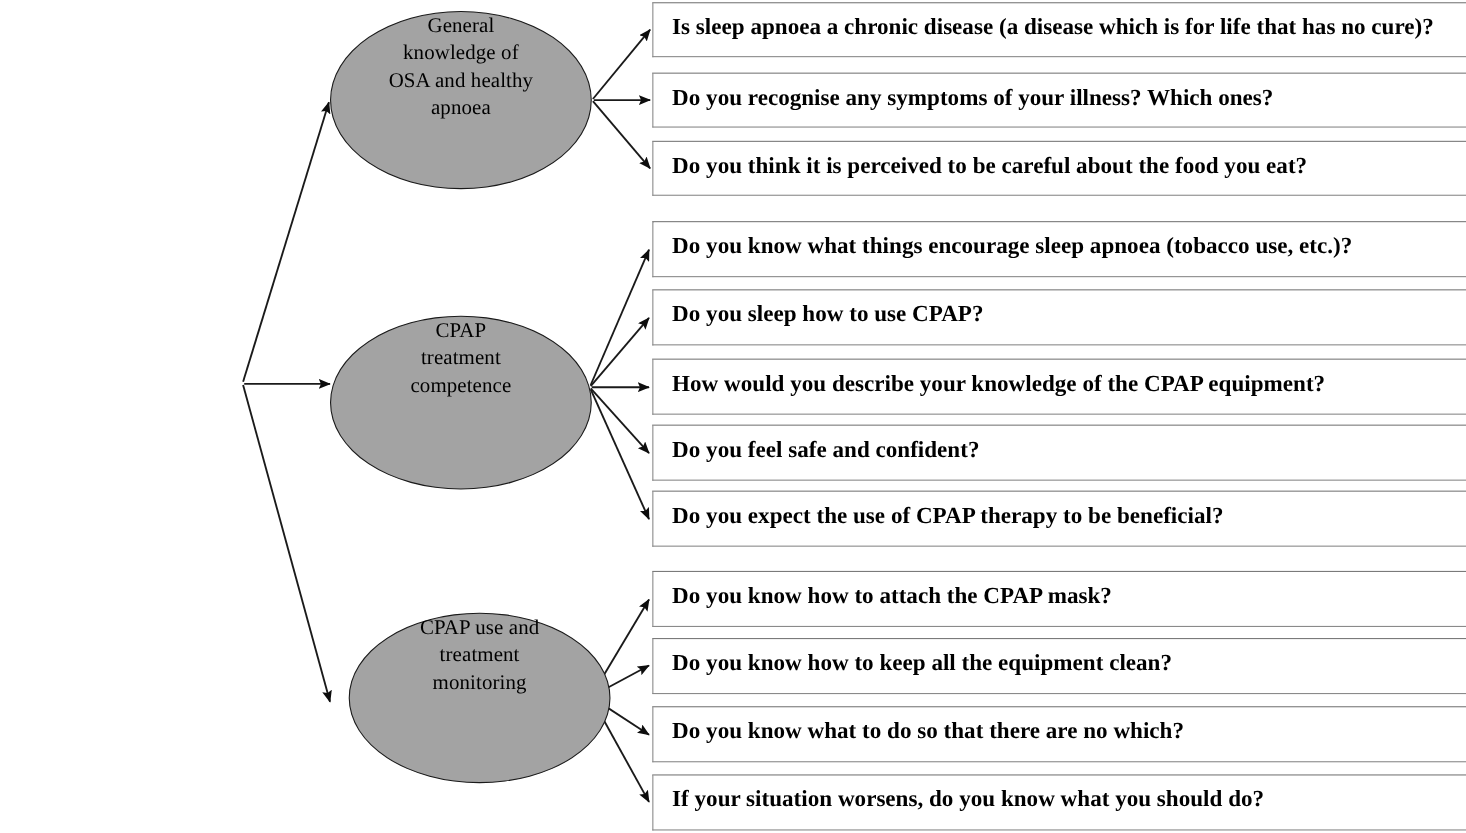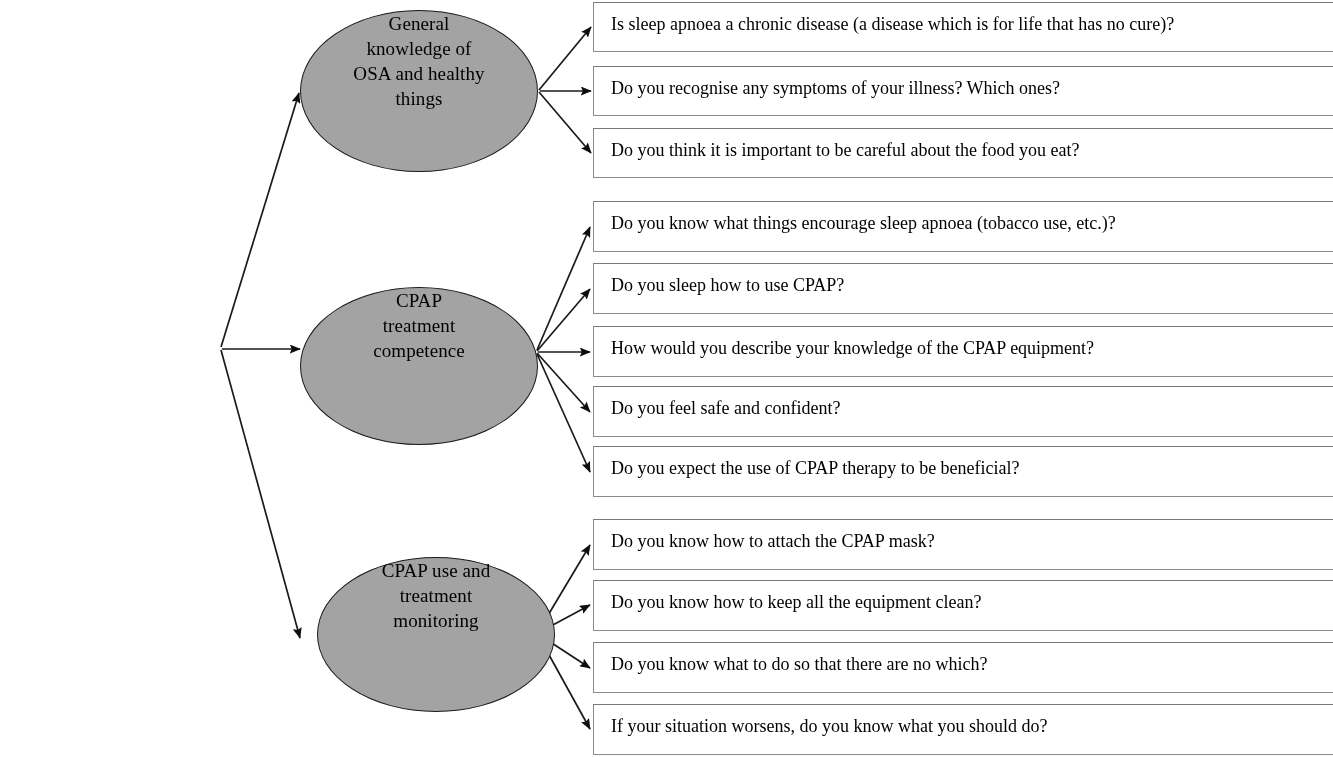--- a/index.html
+++ b/index.html
@@ -46,26 +46,27 @@
   .qbox {
     position: absolute;
     border: 1.5px solid #8a8a8a;
     border-top-color: #7a7a7a;
     background: #ffffff;
     box-sizing: border-box;
     display: flex;
     align-items: center;
   }
   .qbox .q-label {
-    font-size: 18px;
+    font-size: 21px;
     line-height: 24px;
     padding-left: 17px;
     padding-right: 8px;
     white-space: nowrap;
     margin-top: -7px;
+    font-weight: bold;
   }
 </style>
 </head>
 <body>
 
 <div id="canvas">
 
   <svg id="edges" viewBox="0 0 1333 757">
     <defs>
       <marker id="arrow" markerWidth="11" markerHeight="9" refX="10.2" refY="4.5" orient="auto" markerUnits="userSpaceOnUse">
@@ -90,39 +91,39 @@
 
       <line x1="538" y1="632" x2="590" y2="545"></line>
       <line x1="538" y1="633" x2="590" y2="605"></line>
       <line x1="538" y1="634" x2="590" y2="668"></line>
       <line x1="538" y1="635" x2="590" y2="729"></line>
     </g>
   </svg>
 
 
   <div class="node-ellipse" style="left:300px; top:10px; width:238px; height:162px;">
-    <div class="ell-label"><span>General</span><br><span>knowledge of</span><br><span>OSA and healthy</span><br><span>things</span></div>
+    <div class="ell-label"><span>General</span><br><span>knowledge of</span><br><span>OSA and healthy</span><br><span>apnoea</span></div>
   </div>
 
   <div class="node-ellipse" style="left:300px; top:287px; width:238px; height:158px;">
     <div class="ell-label"><span>CPAP</span><br><span>treatment</span><br><span>competence</span></div>
   </div>
 
   <div class="node-ellipse" style="left:317px; top:557px; width:238px; height:155px;">
     <div class="ell-label"><span>CPAP use and</span><br><span>treatment</span><br><span>monitoring</span></div>
   </div>
 
   <div class="qbox" style="left:593px; top:2px; width:748px; height:50px;">
     <div class="q-label">Is sleep apnoea a chronic disease (a disease which is for life that has no cure)?</div>
   </div>
   <div class="qbox" style="left:593px; top:66px; width:748px; height:50px;">
     <div class="q-label">Do you recognise any symptoms of your illness? Which ones?</div>
   </div>
   <div class="qbox" style="left:593px; top:128px; width:748px; height:50px;">
-    <div class="q-label">Do you think it is important to be careful about the food you eat?</div>
+    <div class="q-label">Do you think it is perceived to be careful about the food you eat?</div>
   </div>
 
   <div class="qbox" style="left:593px; top:201px; width:748px; height:51px;">
     <div class="q-label">Do you know what things encourage sleep apnoea (tobacco use, etc.)?</div>
   </div>
   <div class="qbox" style="left:593px; top:263px; width:748px; height:51px;">
     <div class="q-label">Do you sleep how to use CPAP?</div>
   </div>
   <div class="qbox" style="left:593px; top:326px; width:748px; height:51px;">
     <div class="q-label">How would you describe your knowledge of the CPAP equipment?</div>

